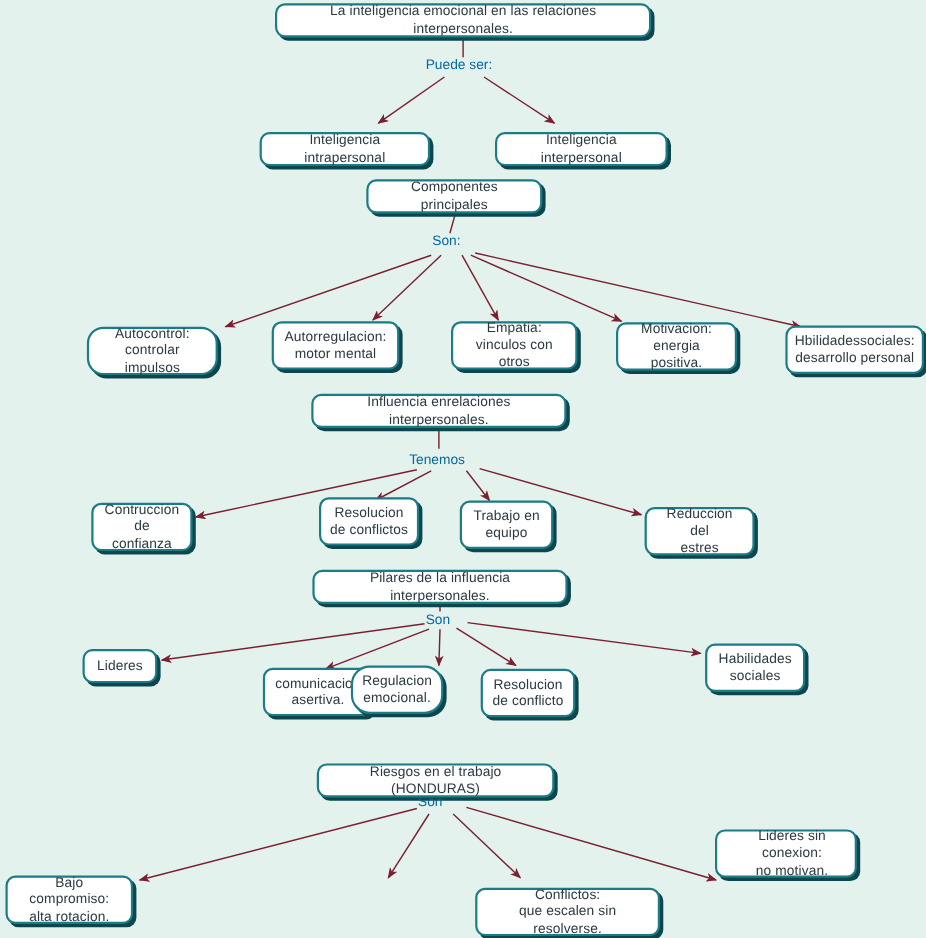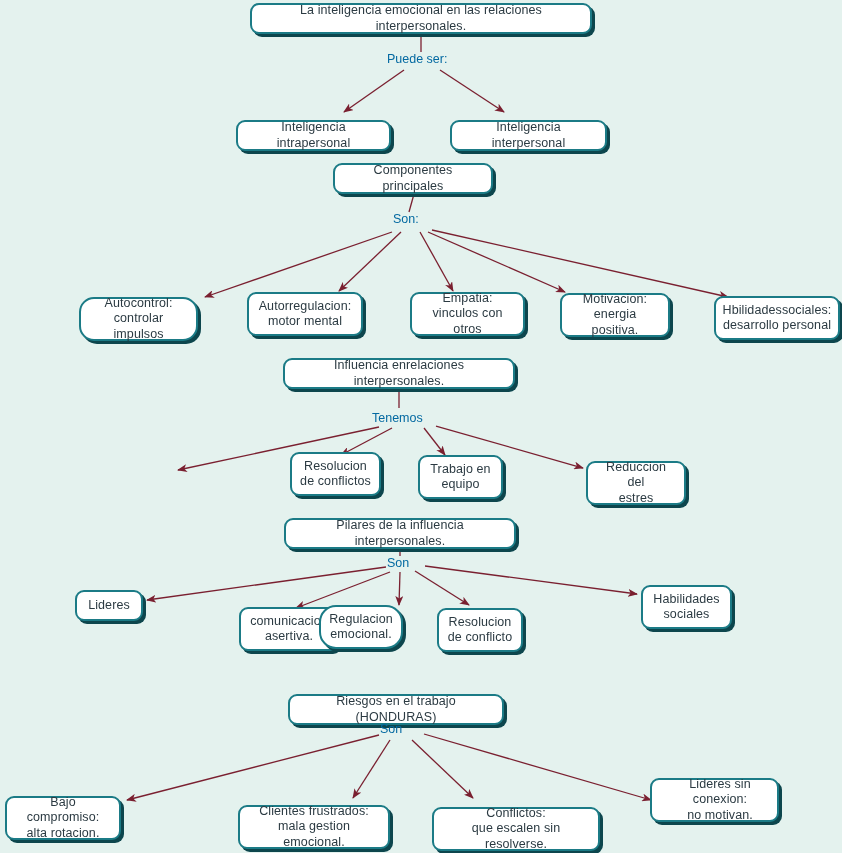--- a/index.html
+++ b/index.html
@@ -122,20 +122,22 @@
   <div class="node" style="left:560px; top:293px; width:110px; height:44px;">Motivacion:
 energia positiva.</div>
 
   <div class="node" style="left:714px; top:296px; width:126px; height:44px;">Hbilidadessociales:
 desarrollo personal</div>
 
   <div class="node" style="left:283px; top:358px; width:232px; height:31px;">Influencia enrelaciones interpersonales.</div>
 
   <div class="linklabel" style="left:372px; top:412px;">Tenemos</div>
 
+  <div class="node" style="left:83px; top:457px; width:92px; height:44px;">Contruccion
+de confianza</div>
 
   <div class="node" style="left:290px; top:452px; width:91px; height:44px;">Resolucion
 de conflictos</div>
 
   <div class="node" style="left:418px; top:455px; width:85px; height:44px;">Trabajo en
 equipo</div>
 
   <div class="node" style="left:586px; top:461px; width:100px; height:44px;">Reduccion del
 estres</div>
 
@@ -157,22 +159,20 @@
   <div class="node" style="left:641px; top:585px; width:91px; height:44px;">Habilidades
 sociales</div>
 
   <div class="node" style="left:288px; top:666px; width:216px; height:31px;margin-top:28px;">Riesgos en el trabajo (HONDURAS)</div>
 
   <div class="linklabel" style="left:380px; top:723px;">Son</div>
 
   <div class="node" style="left:5px; top:796px; width:116px; height:44px;">Bajo compromiso:
 alta rotacion.</div>
 
-  <div class="node" style="left:238px; top:805px; width:152px; height:44px;">Clientes frustrados:
-mala gestion emocional.</div>
 
   <div class="node" style="left:432px; top:807px; width:168px; height:44px;">Conflictos:
 que escalen sin resolverse.</div>
 
-  <div class="node" style="left:650px; top:778px; width:129px; height:44px;padding-left:19px;">Lideres sin conexion:
+  <div class="node" style="left:650px; top:754px; width:129px; height:44px;padding-left:19px;">Lideres sin conexion:
 no motivan.</div>
 
 </div>
 
 </body></html>

